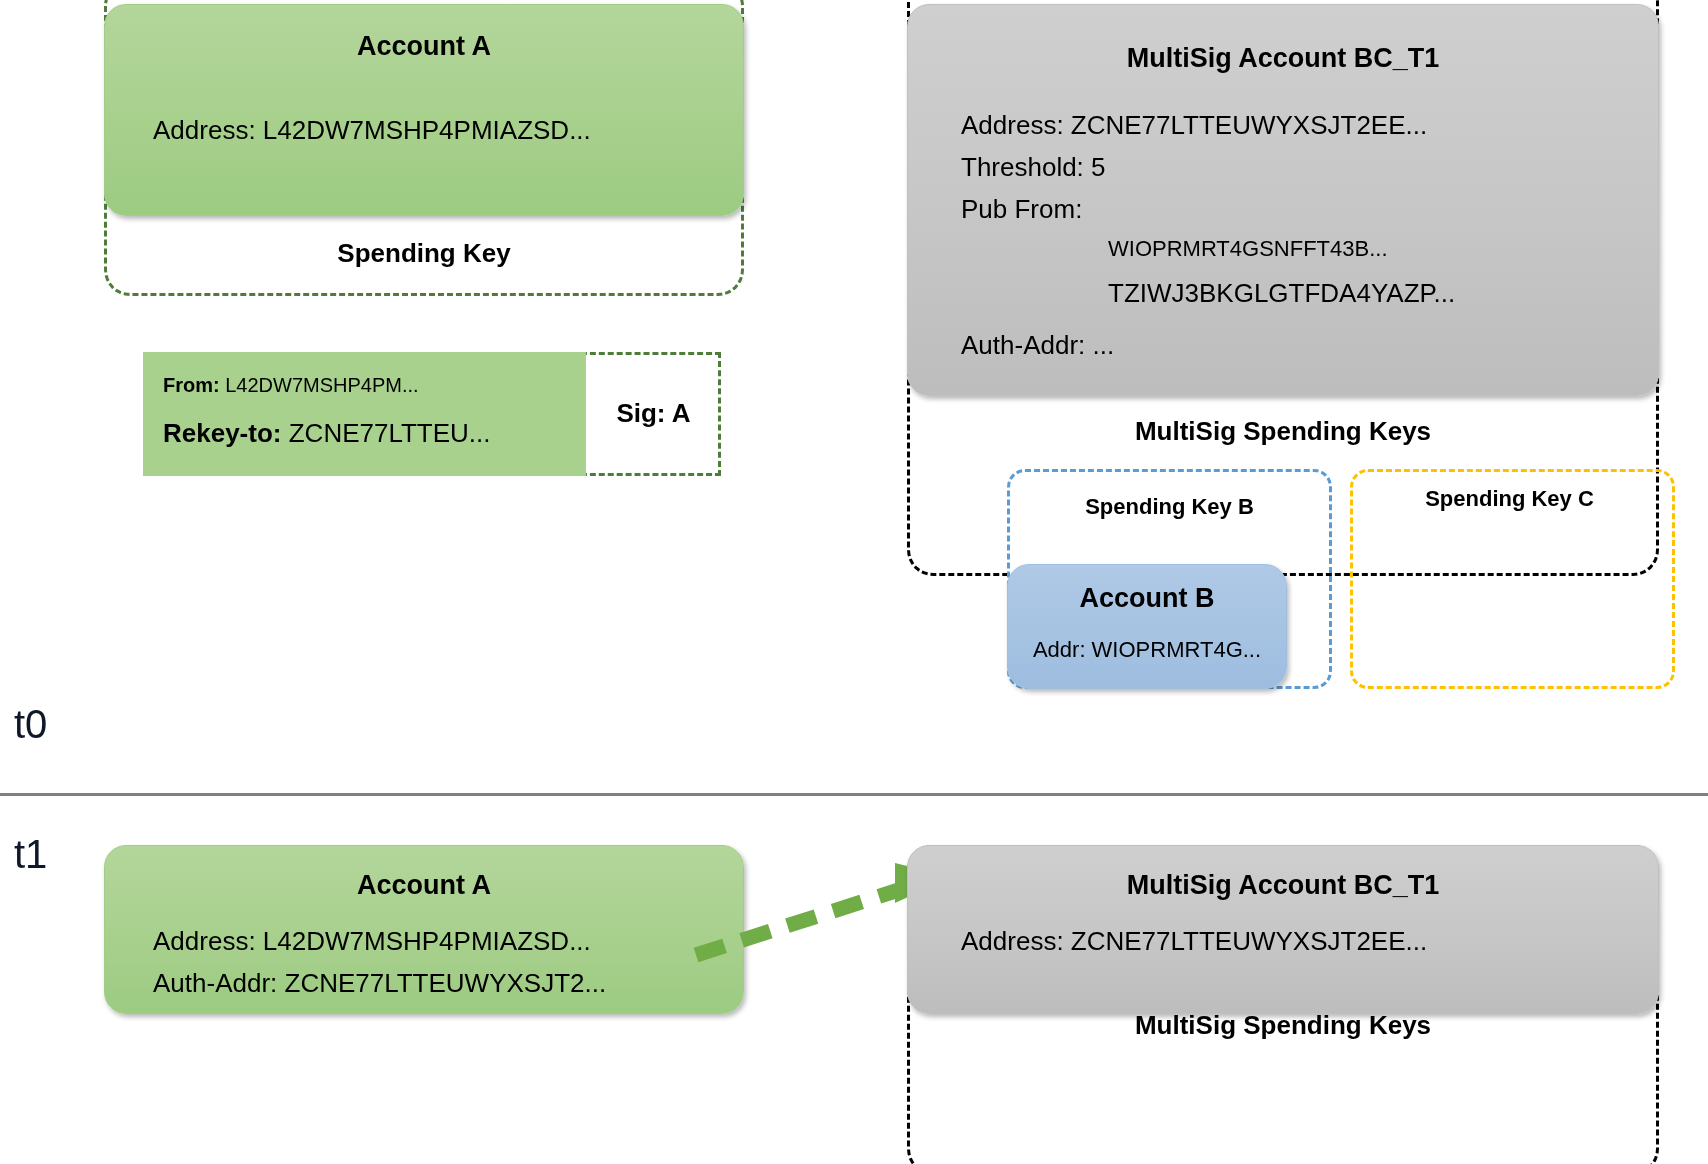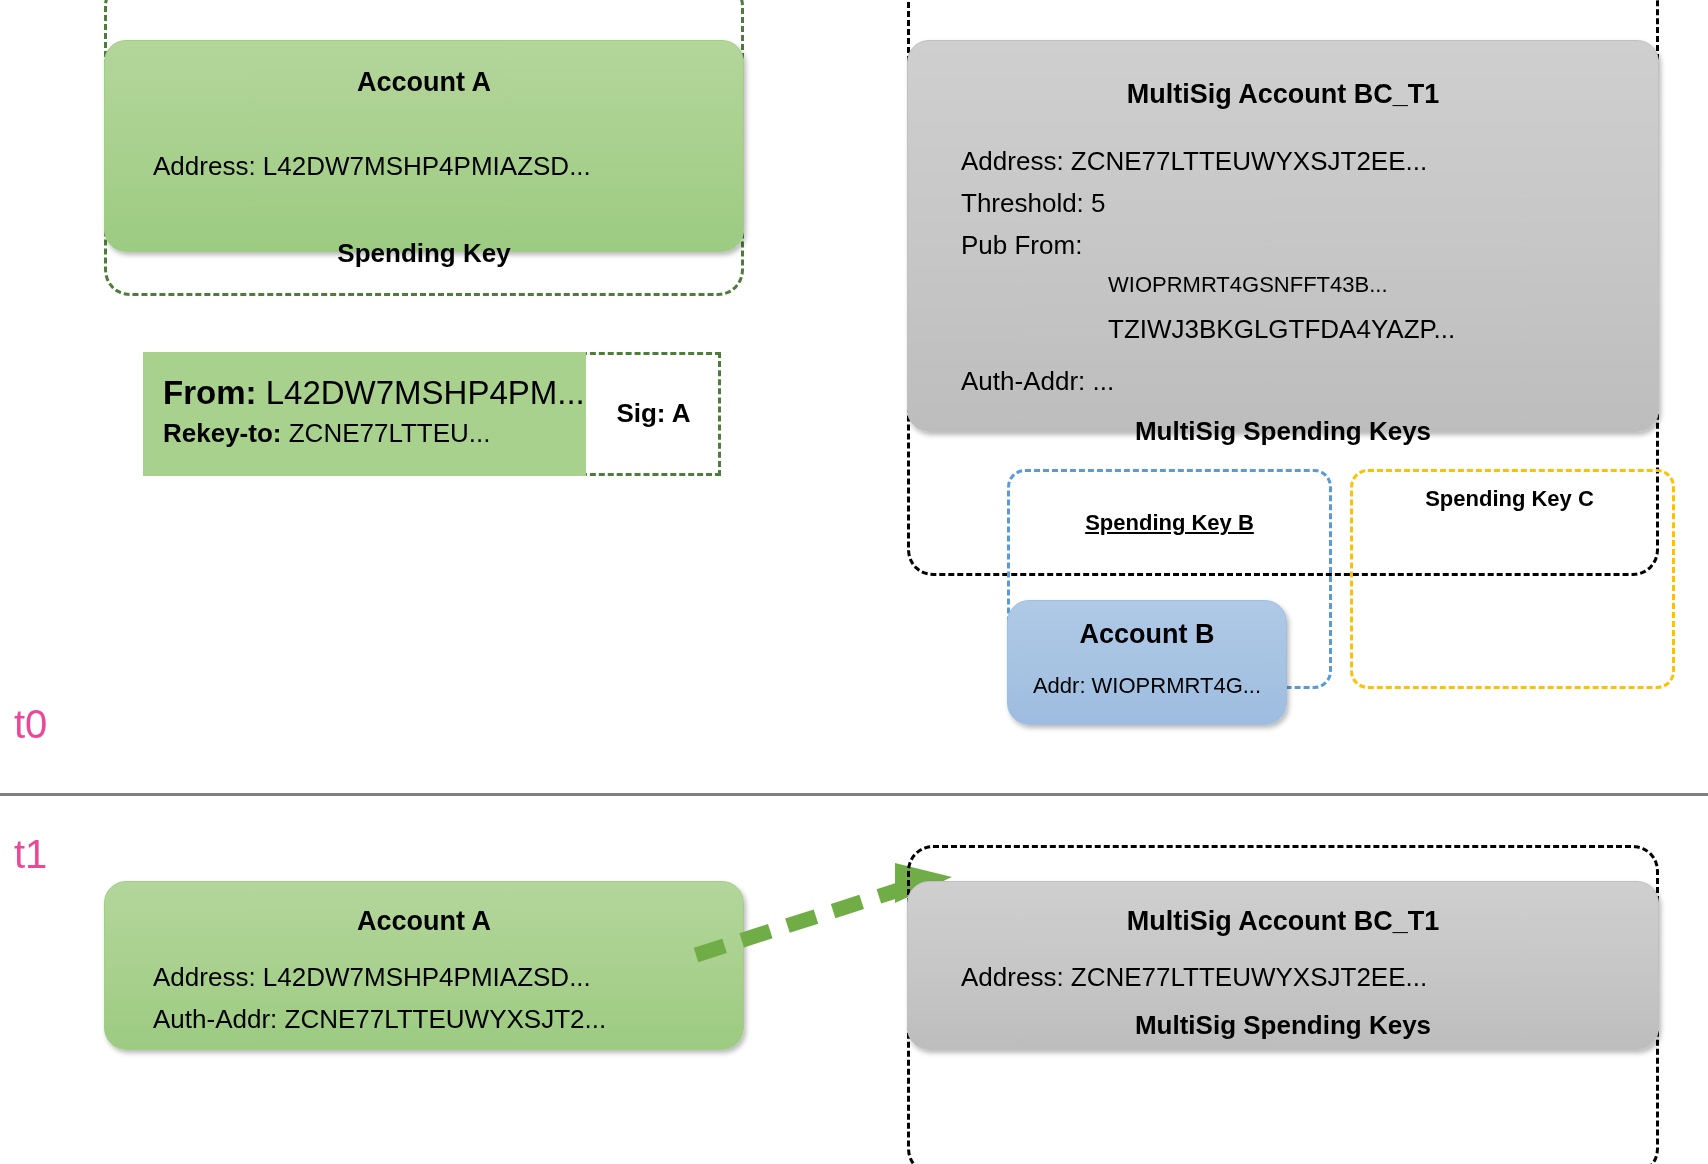--- a/index.html
+++ b/index.html
@@ -44,21 +44,20 @@
   .dash-green-sq {
     border: 3px dashed #4e7d3a;
     border-radius: 0;
     background: transparent;
   }
 
   
   .card {
     border-radius: 22px;
     box-shadow: 2px 3px 5px rgba(0,0,0,0.28);
-    margin-top: 36px;
   }
   .card-green {
     background: linear-gradient(180deg, #b3d69b 0%, #a8d08d 55%, #9ccb82 100%);
     border: 1px solid #a3cc86;
   }
   .card-gray {
     background: linear-gradient(180deg, #cfcfcf 0%, #c6c6c6 55%, #bdbdbd 100%);
     border: 1px solid #c0c0c0;
   }
   .card-blue {
@@ -83,21 +82,21 @@
   }
   .line { white-space: nowrap; }
 
   .divider {
     background: #808080;
     height: 3px;
   }
 
   .tlabel {
     font-weight: normal;
-    color: #ec4899;
+    color: #0f172a;
   }
 
   
   .arrow-svg { overflow: visible; }
 </style>
 </head>
 <body>
 
 <div id="canvas">
 
@@ -106,21 +105,21 @@
   <div class="abs card card-green" style="left:104px; top:4px; width:640px; height:212px;">
     <div class="title abs" style="left:0; top:26px; font-size:27px;">Account A</div>
     <div class="line abs" style="left:48px; top:110px; font-size:26px;">Address: L42DW7MSHP4PMIAZSD...</div>
   </div>
 
   <div class="abs title" style="left:104px; top:238px; width:640px; font-size:26px;">Spending Key</div>
 
   <div class="abs dash-green-sq" style="left:143px; top:352px; width:578px; height:124px;"></div>
 
   <div class="abs card-green-flat" style="left:143px; top:352px; width:443px; height:124px;">
-    <div class="abs" style="left:20px; top:22px; font-size:33px; white-space:nowrap;">
+    <div class="abs" style="left:20px; top:22px; font-size:20px; white-space:nowrap;">
       <span style="font-weight:bold;">From:</span>
       <span>L42DW7MSHP4PM...</span>
     </div>
     <div class="abs" style="left:20px; top:66px; font-size:26px; white-space:nowrap;">
       <span style="font-weight:bold;">Rekey-to:</span>
       <span>ZCNE77LTTEU...</span>
     </div>
   </div>
 
   <div class="abs title" style="left:586px; top:398px; width:135px; font-size:26px;">Sig: A</div>
@@ -133,21 +132,21 @@
     <div class="line abs" style="left:53px; top:147px; font-size:26px;">Threshold: 5</div>
     <div class="line abs" style="left:53px; top:189px; font-size:26px;">Pub From:</div>
     <div class="line abs" style="left:200px; top:231px; font-size:22px;">WIOPRMRT4GSNFFT43B...</div>
     <div class="line abs" style="left:200px; top:273px; font-size:26px;text-align:center;">TZIWJ3BKGLGTFDA4YAZP...</div>
     <div class="line abs" style="left:53px; top:325px; font-size:26px;">Auth-Addr: ...</div>
   </div>
 
   <div class="abs title" style="left:907px; top:416px; width:752px; font-size:26px;">MultiSig Spending Keys</div>
 
   <div class="abs dash-blue" style="left:1007px; top:469px; width:325px; height:220px;"></div>
-  <div class="abs title" style="left:1007px; top:510px; width:325px; font-size:22px;text-decoration:underline;">Spending Key B</div>
+  <div class="abs title" style="left:1007px; top:494px; width:325px; font-size:22px;">Spending Key B</div>
 
   <div class="abs card card-blue" style="left:1007px; top:564px; width:280px; height:125px;">
     <div class="title abs" style="left:0; top:18px; font-size:27px;">Account B</div>
     <div class="title abs" style="left:0; top:72px; font-size:22px; font-weight:normal;">Addr: WIOPRMRT4G...</div>
   </div>
 
   <div class="abs dash-yellow" style="left:1350px; top:469px; width:325px; height:220px;"></div>
   <div class="abs title" style="left:1350px; top:486px; width:310px; font-size:22px;padding-left:9px;">Spending Key C</div>
 
 

